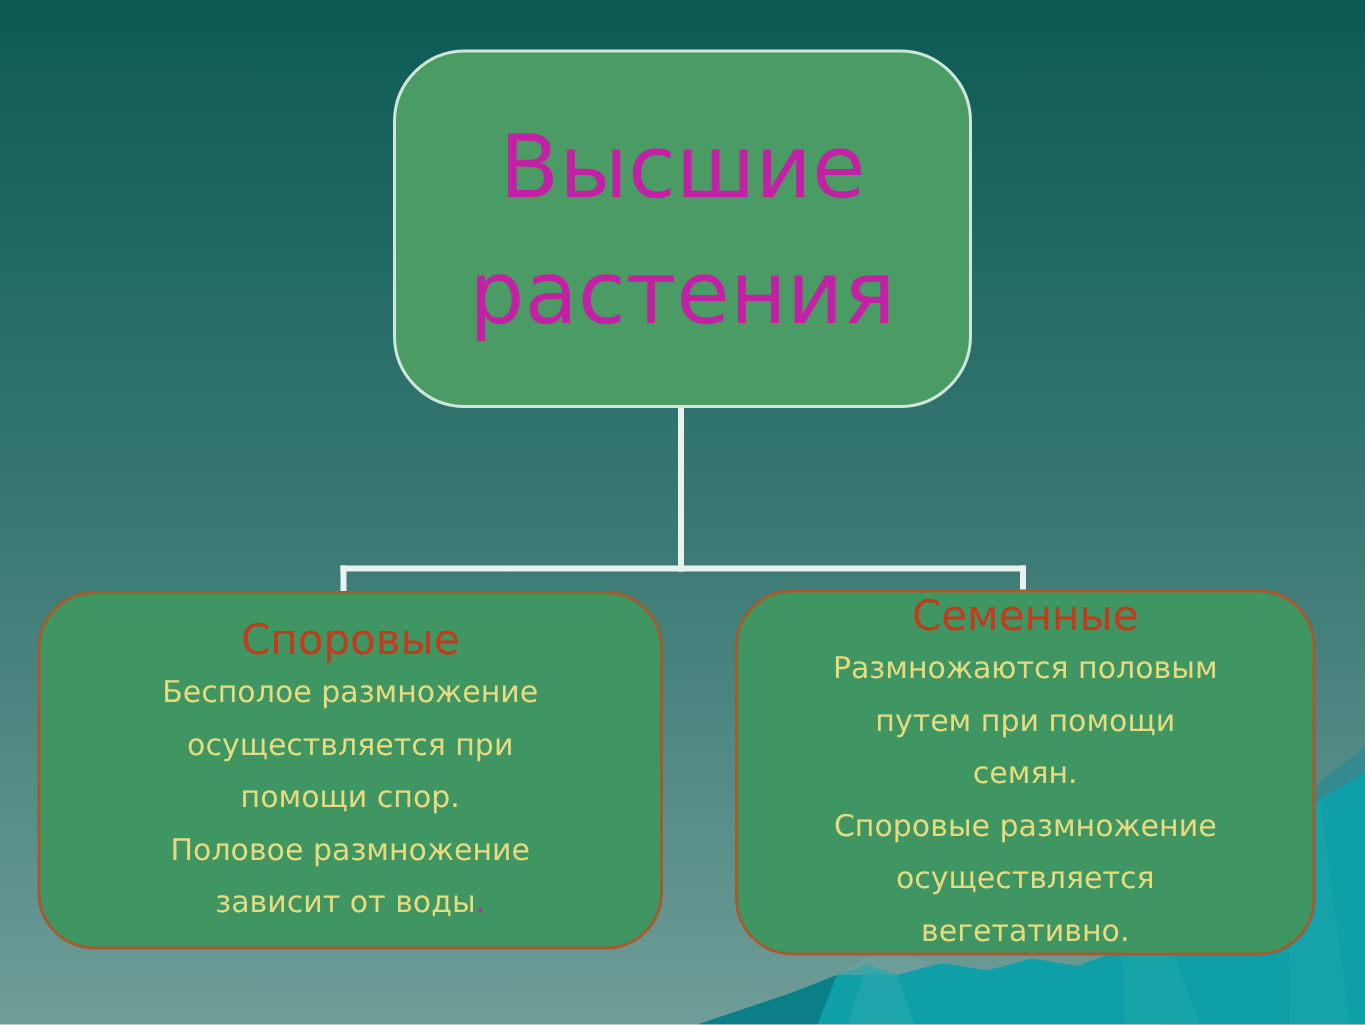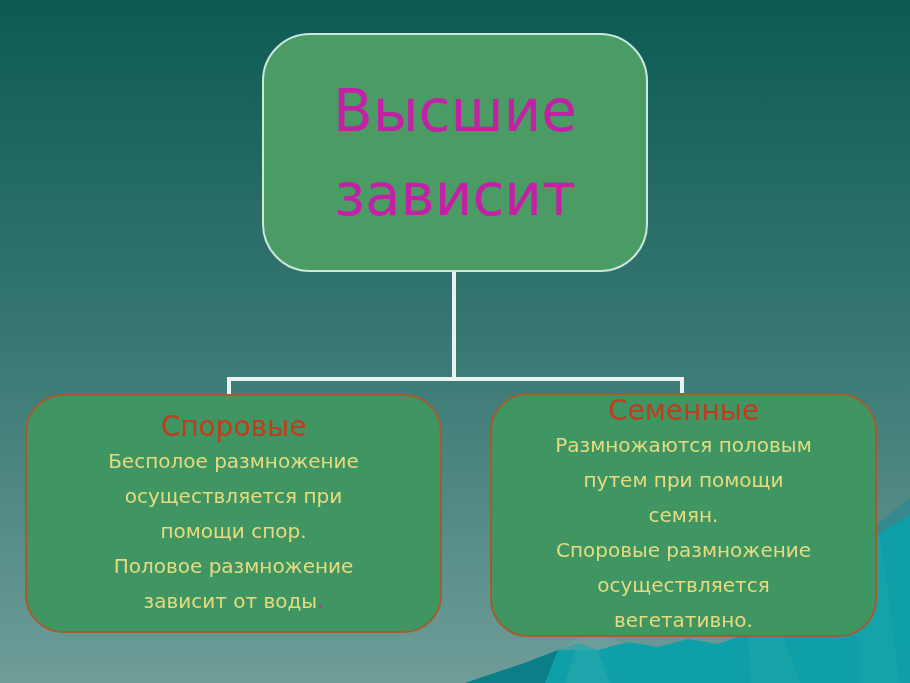--- a/index.html
+++ b/index.html
@@ -89,21 +89,21 @@
     <polygon fill="var(--mountain-light)" opacity="0.25" points="398,82 420,60 440,210 400,210"></polygon>
   </svg>
 
   <div class="conn conn-v"></div>
   <div class="conn conn-h"></div>
   <div class="conn conn-dl"></div>
   <div class="conn conn-dr"></div>
 
   <div class="node root">
     <div class="root-title">Высшие
-зависит</div>
+растения</div>
   </div>
 
   <div class="node leaf left">
     <div class="heading">Споровые</div>
     <div class="body"><span>Бесполое размножение
 осуществляется при
 помощи спор.
 Половое размножение
 зависит от воды</span><span class="period">.</span></div>
   </div>

